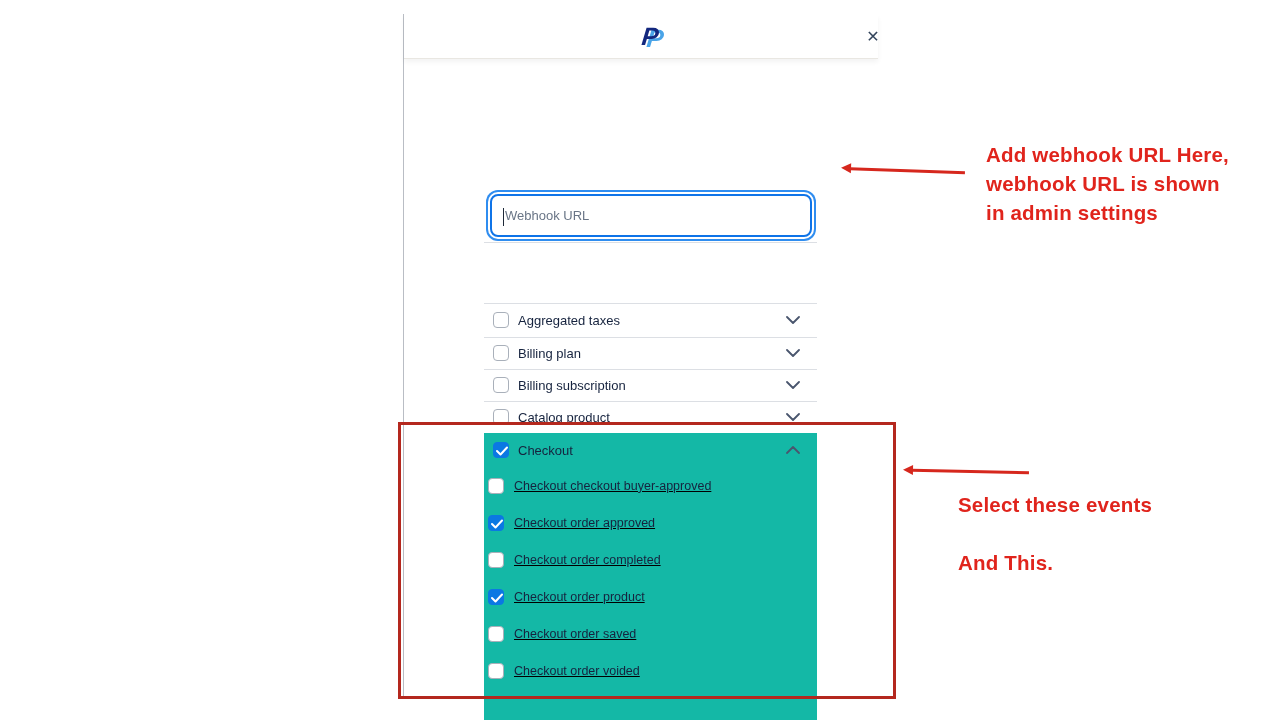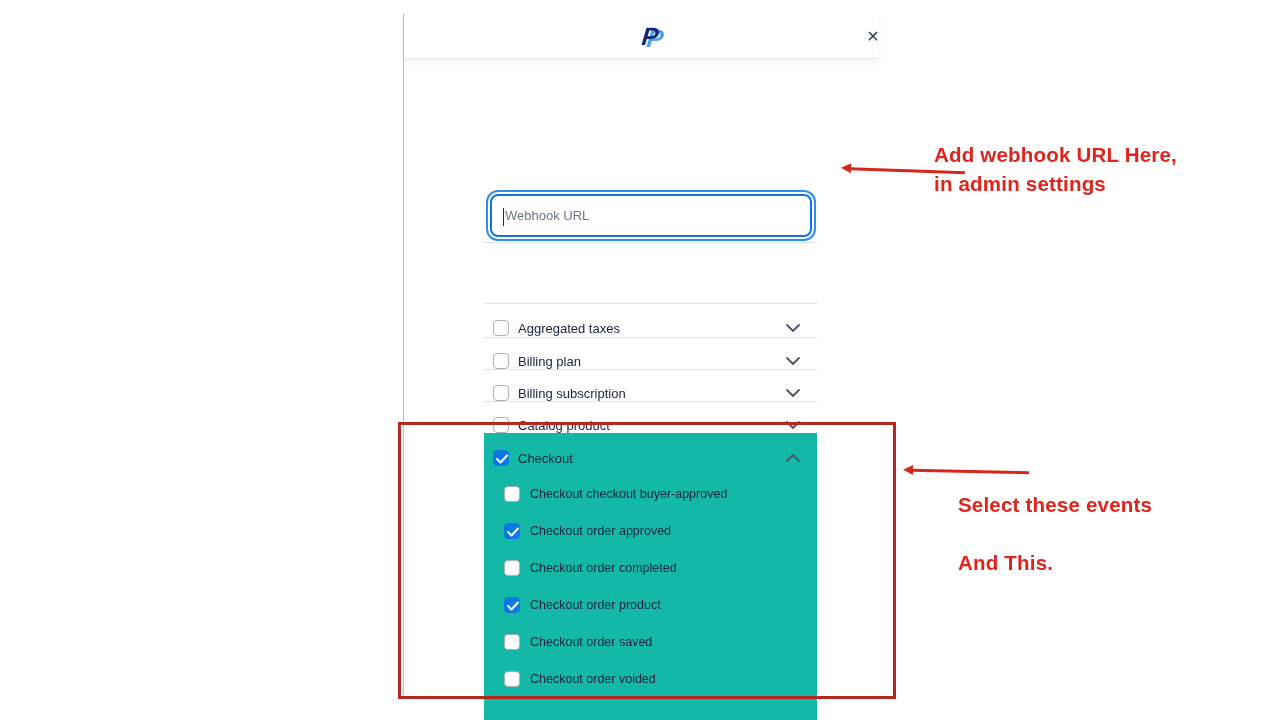--- a/index.html
+++ b/index.html
@@ -20,48 +20,48 @@
   
   .url-wrap { position:absolute; left:86px; top:136px; width:322px; height:43px; border:2px solid #0f74e8; border-radius:8px; background:#fff; box-shadow:0 0 0 2px #ffffff, 0 0 0 4px #2f8df0; z-index:1;margin-top:44px; }
   .url-wrap input { position:absolute; left:0; top:0; width:100%; height:100%; border:none; outline:none; border-radius:6px; padding-left:13px; font-size:13px; font-family:"Liberation Sans",sans-serif; color:#111827; background:transparent; }
   .url-wrap input::placeholder { color:#697586; opacity:1; }
   .caret { position:absolute; left:11px; top:12px; width:1px; height:18px; background:#1d2838; }
 
   .event-types-label { position:absolute; left:91px; top:197px; font-size:13px; color:#44506b; }
 
   
   .divider { position:absolute; left:80px; width:333px; height:1px; background:#dcdfe4; }
-  .row { position:absolute; left:80px; width:333px; display:flex; align-items:center; padding-left:9px;margin-top:8px; }
+  .row { position:absolute; left:80px; width:333px; display:flex; align-items:center; padding-left:9px; }
   .cb { width:16px; height:16px; border:1px solid #a9b0ba; border-radius:4px; background:#ffffff; flex:0 0 16px; position:relative; cursor:pointer; }
   .cb.checked { background:#0b78e3; border-color:#0b78e3; }
   .cb.checked svg { position:absolute; left:2px; top:3px; }
   .row-label { margin-left:9px; font-size:13px; color:#16233e; }
   .sub-label { margin-left:10px; font-size:12.5px; color:#16233e; }
   .chevron { margin-left:auto; margin-right:17px; display:flex; align-items:center; cursor:pointer; }
   .chevron.up svg { transform:rotate(180deg); }
 
   .all-events-block { position:absolute; left:80px; top:228px; width:333px; height:61px; }
   .ae-row { position:absolute; left:9px; top:8px; display:flex; align-items:flex-start; }
   .ae-desc { position:absolute; left:36px; top:28px; width:292px; font-size:10.5px; line-height:13.5px; color:#6a7280; }
 
   
   .panel { position:absolute; left:80px; top:419px; width:333px; height:333px; background:#14b8a6; }
   .panel .row { position:absolute; left:0; width:333px; }
   .panel .head-row { top:0; height:34px; padding-left:9px; }
-  .panel .sub-row { height:37px; padding-left:20px; }
+  .panel .sub-row { height:37px; padding-left:4px;text-decoration:underline; }
 
   
   .red-rect { position:absolute; left:398px; top:422px; width:498px; height:277px; border:3px solid #b4281e; z-index:5; pointer-events:none; }
   .r-arrow { position:absolute; height:12px; z-index:6; }
   .r-arrow .shaft { position:absolute; left:9px; top:5px; right:0; height:2.6px; background:#d6271d; }
   .r-arrow .head { position:absolute; left:0; top:1px; width:0; height:0; border-top:5px solid transparent; border-bottom:5px solid transparent; border-right:10px solid #d6271d; }
   .arrow-url { left:841px; top:164px; width:124px; transform:rotate(2deg); }
   .arrow-events { left:903px; top:465px; width:126px; transform:rotate(1.2deg); }
   .r-note { position:absolute; color:#e0241c; font-size:20.5px; font-weight:bold; letter-spacing:0.2px; z-index:6; }
-  .note-url { left:934px; top:140px; line-height:29px; }
+  .note-url { left:986px; top:140px; line-height:29px; }
   .note-ev1 { left:958px; top:493px; }
   .note-ev2 { left:958px; top:551px; }
 </style>
 </head>
 <body>
 
 <div class="page">
 
   <div class="dialog">
 
@@ -181,20 +181,21 @@
   </div>
 
   <div class="red-rect"></div>
 
   <div class="r-arrow arrow-url">
     <div class="shaft"></div>
       <div class="head"></div>
   </div>
   <div class="r-note note-url">
     <div>Add webhook URL Here,</div>
+    <div>webhook URL is shown</div>
     <div>in admin settings</div>
   </div>
 
   <div class="r-arrow arrow-events">
     <div class="shaft"></div>
       <div class="head"></div>
   </div>
   <div class="r-note note-ev1">Select these events</div>
   <div class="r-note note-ev2">And This.</div>
 

